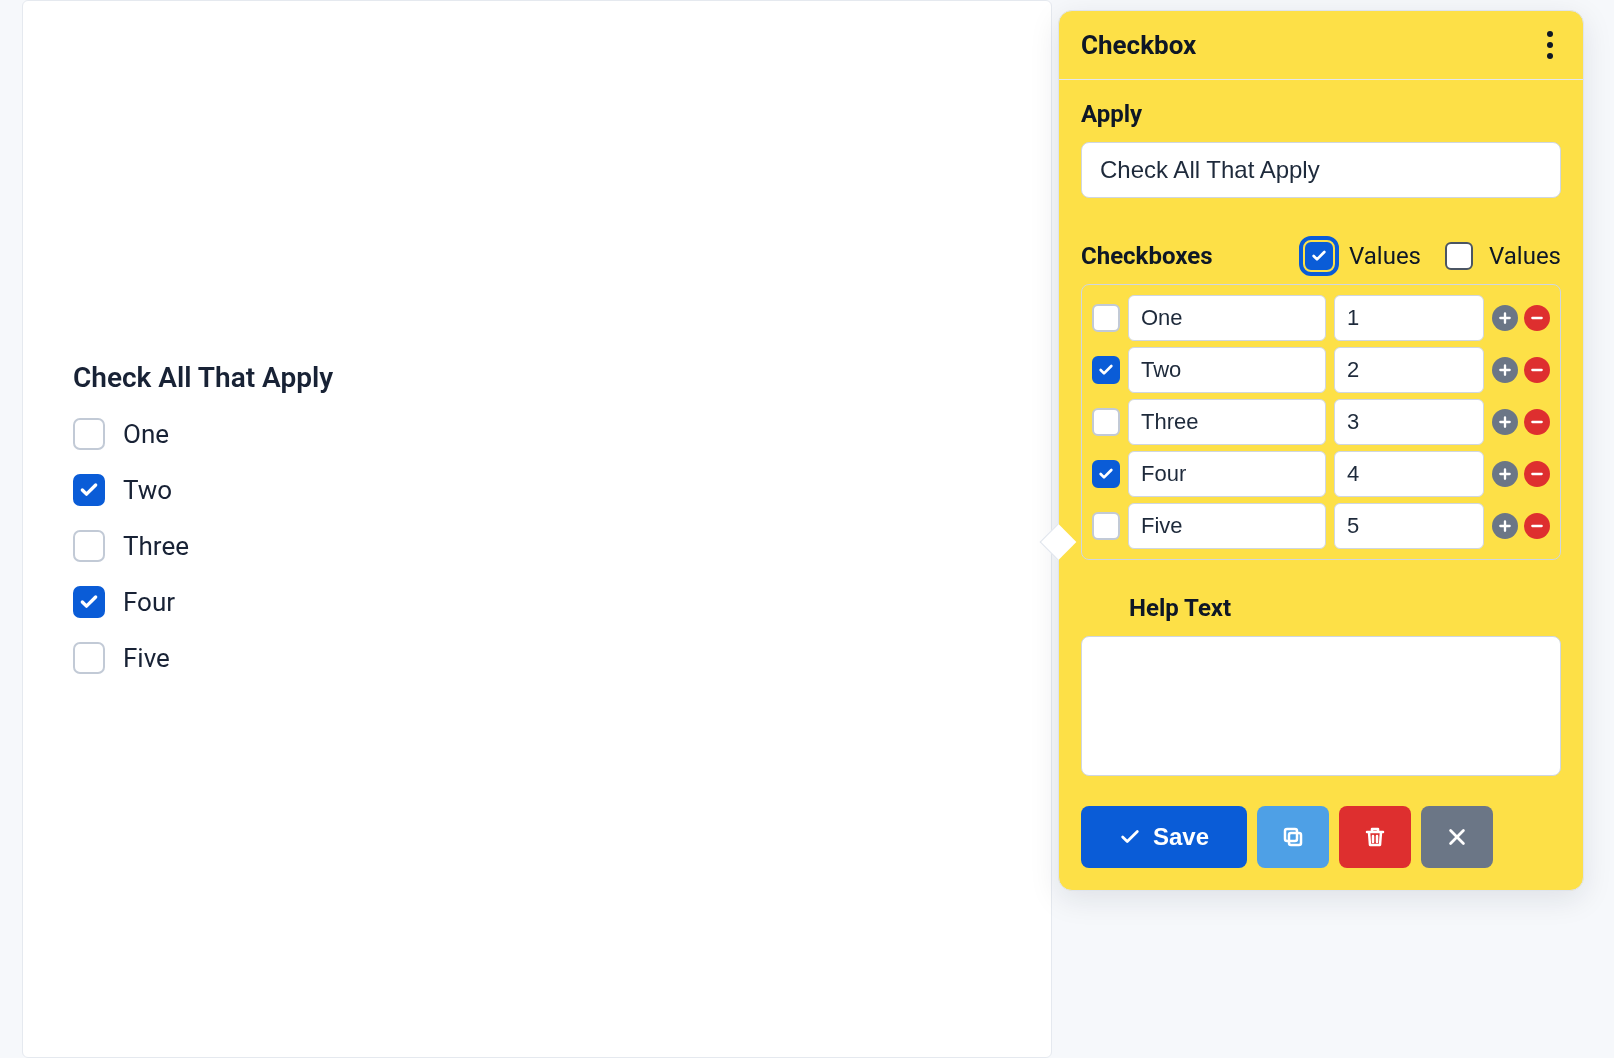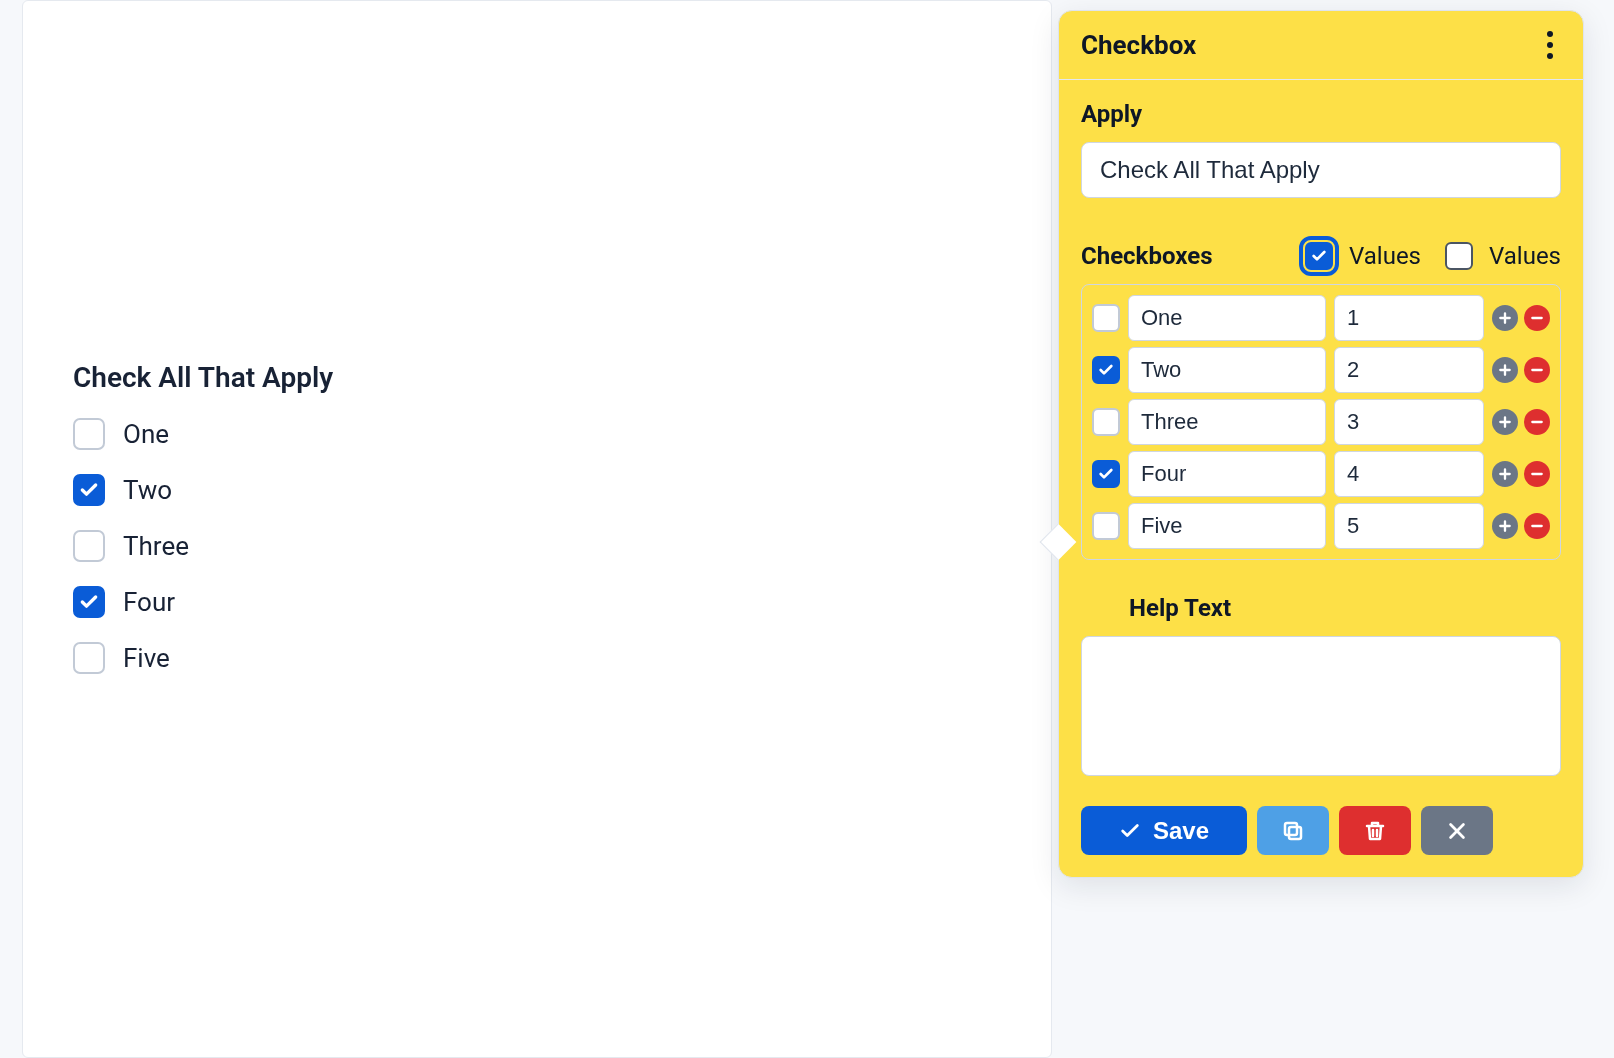--- a/index.html
+++ b/index.html
@@ -212,21 +212,21 @@
     resize: none;
     background: #fff;
   }
 
   .panel-footer {
     display: flex;
     gap: 10px;
     margin-top: 26px;
   }
   .btn {
-    height: 49px;
+    height: 62px;
     border-radius: 8px;
     display: inline-flex;
     align-items: center;
     justify-content: center;
     gap: 12px;
     font-size: 24px;
     font-weight: 600;
     color: #fff;
     cursor: pointer;
     border: none;

